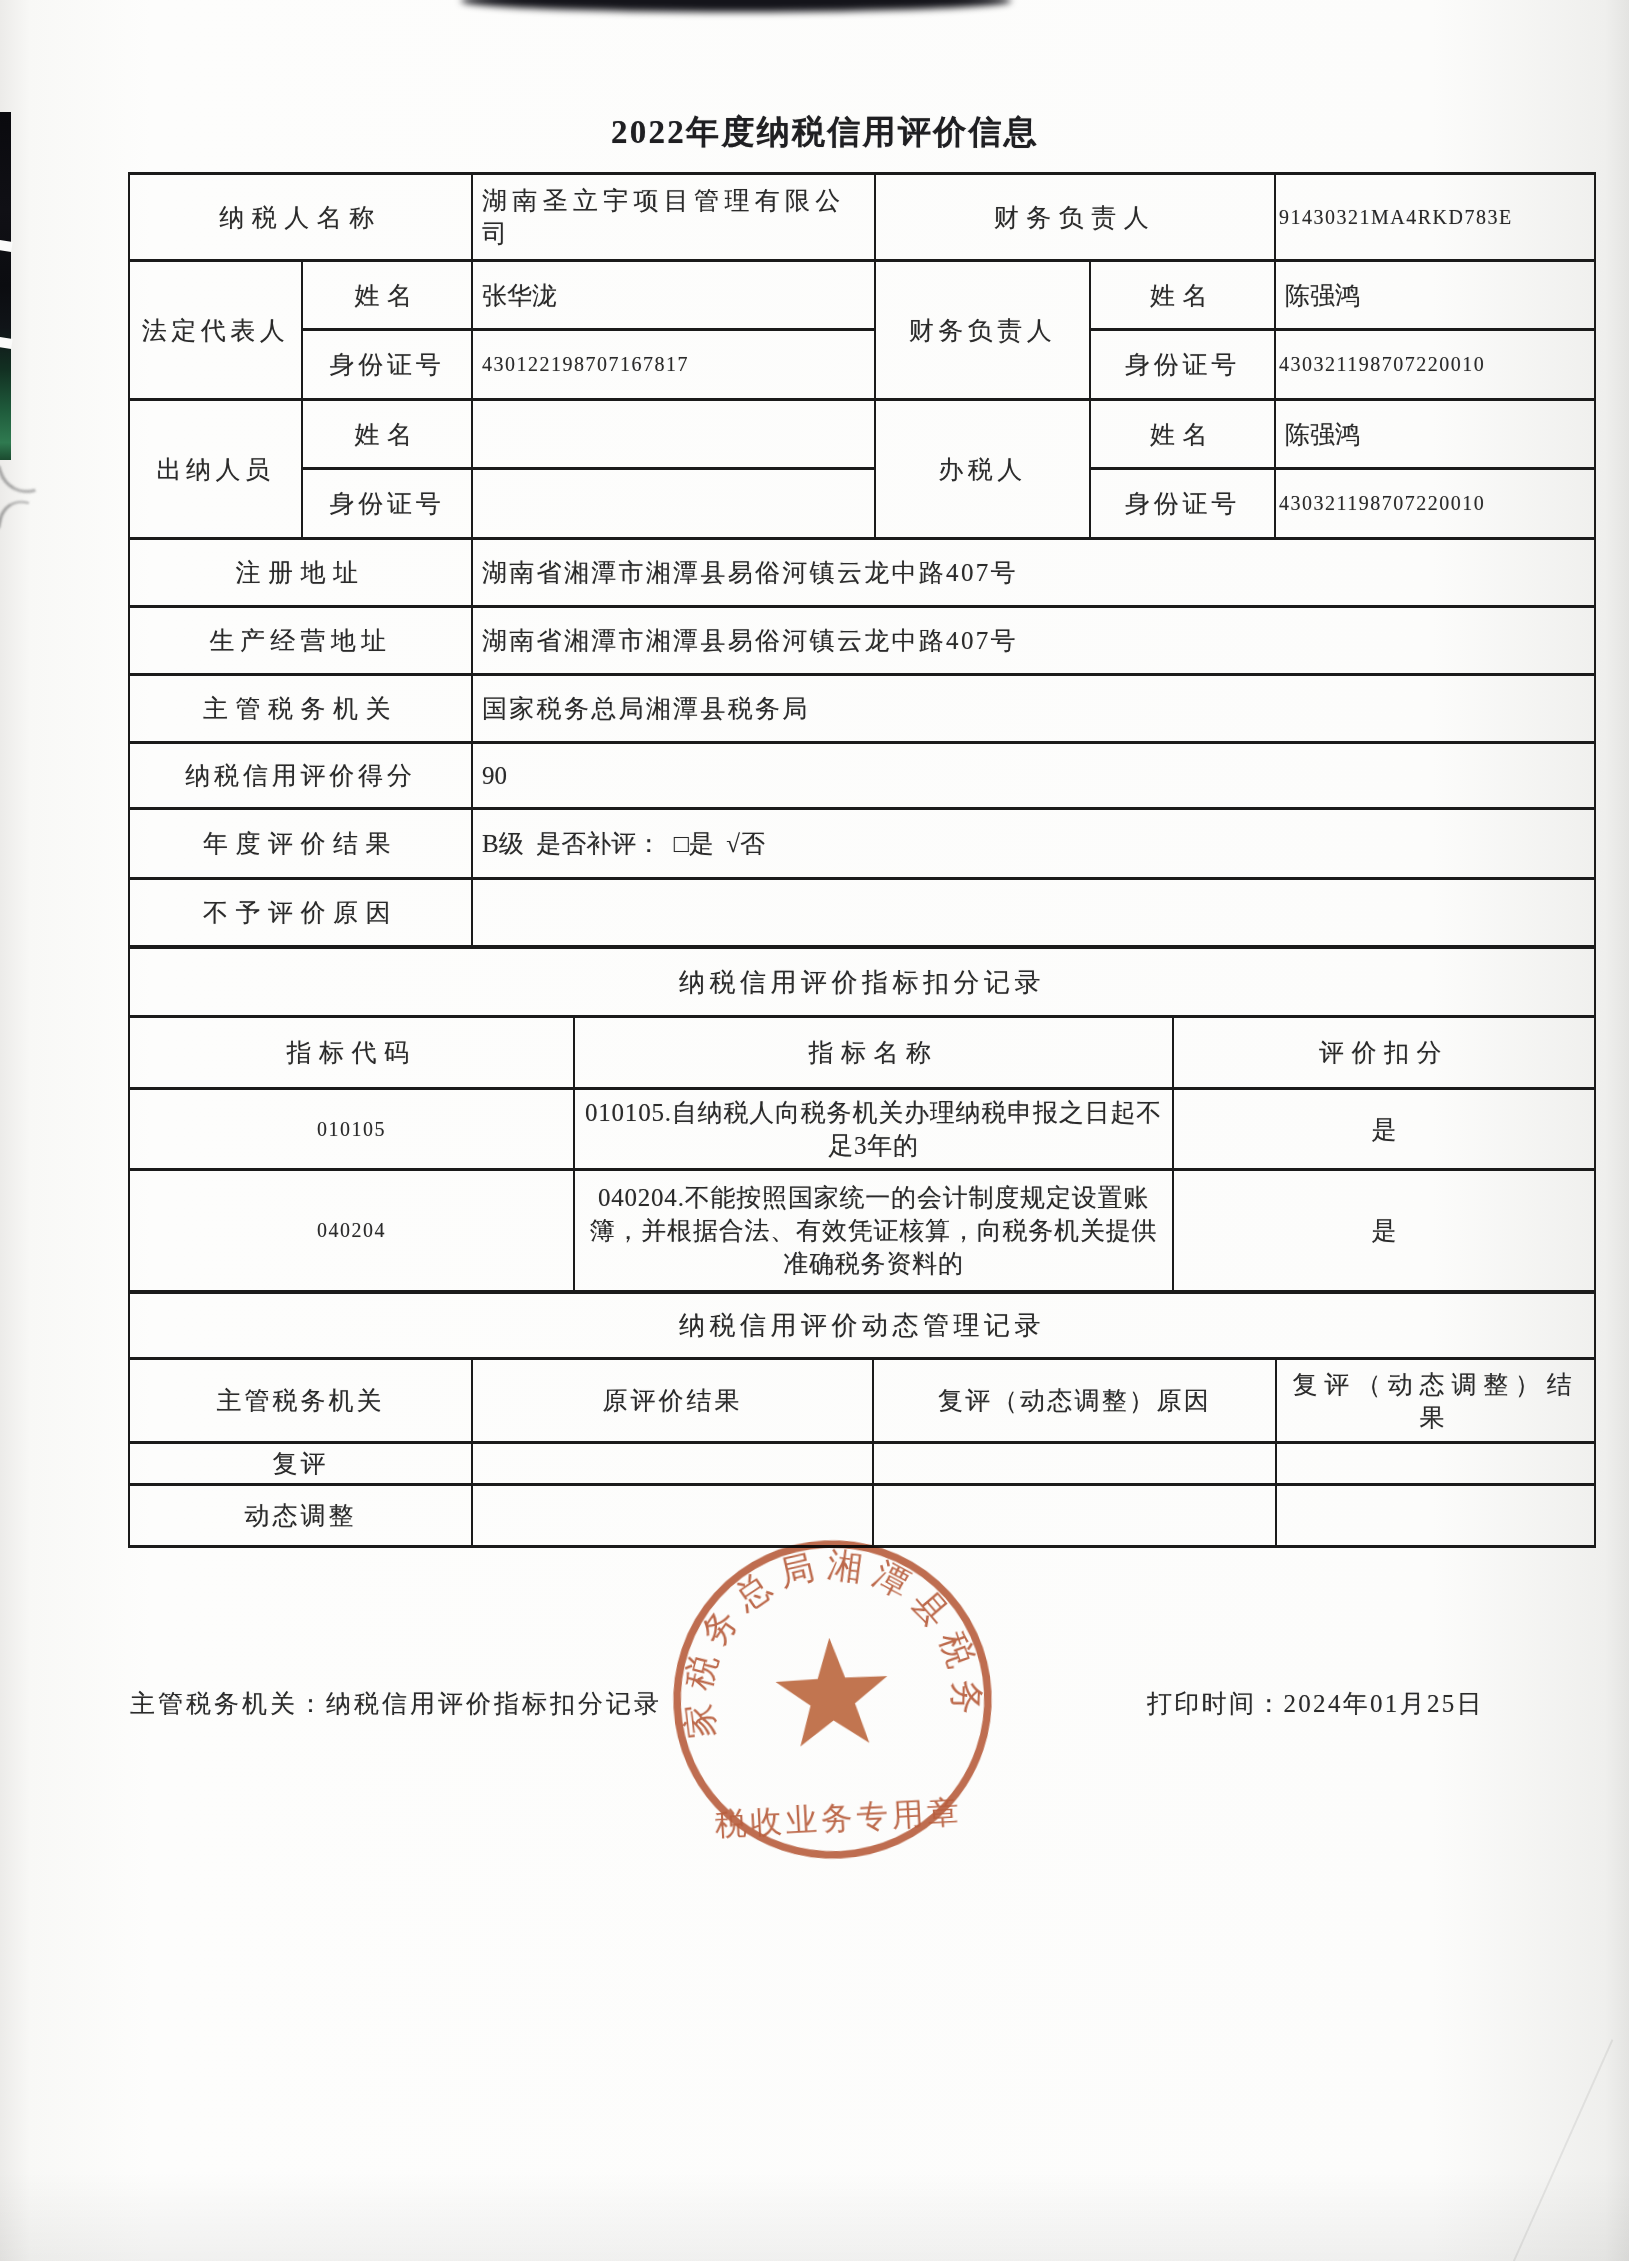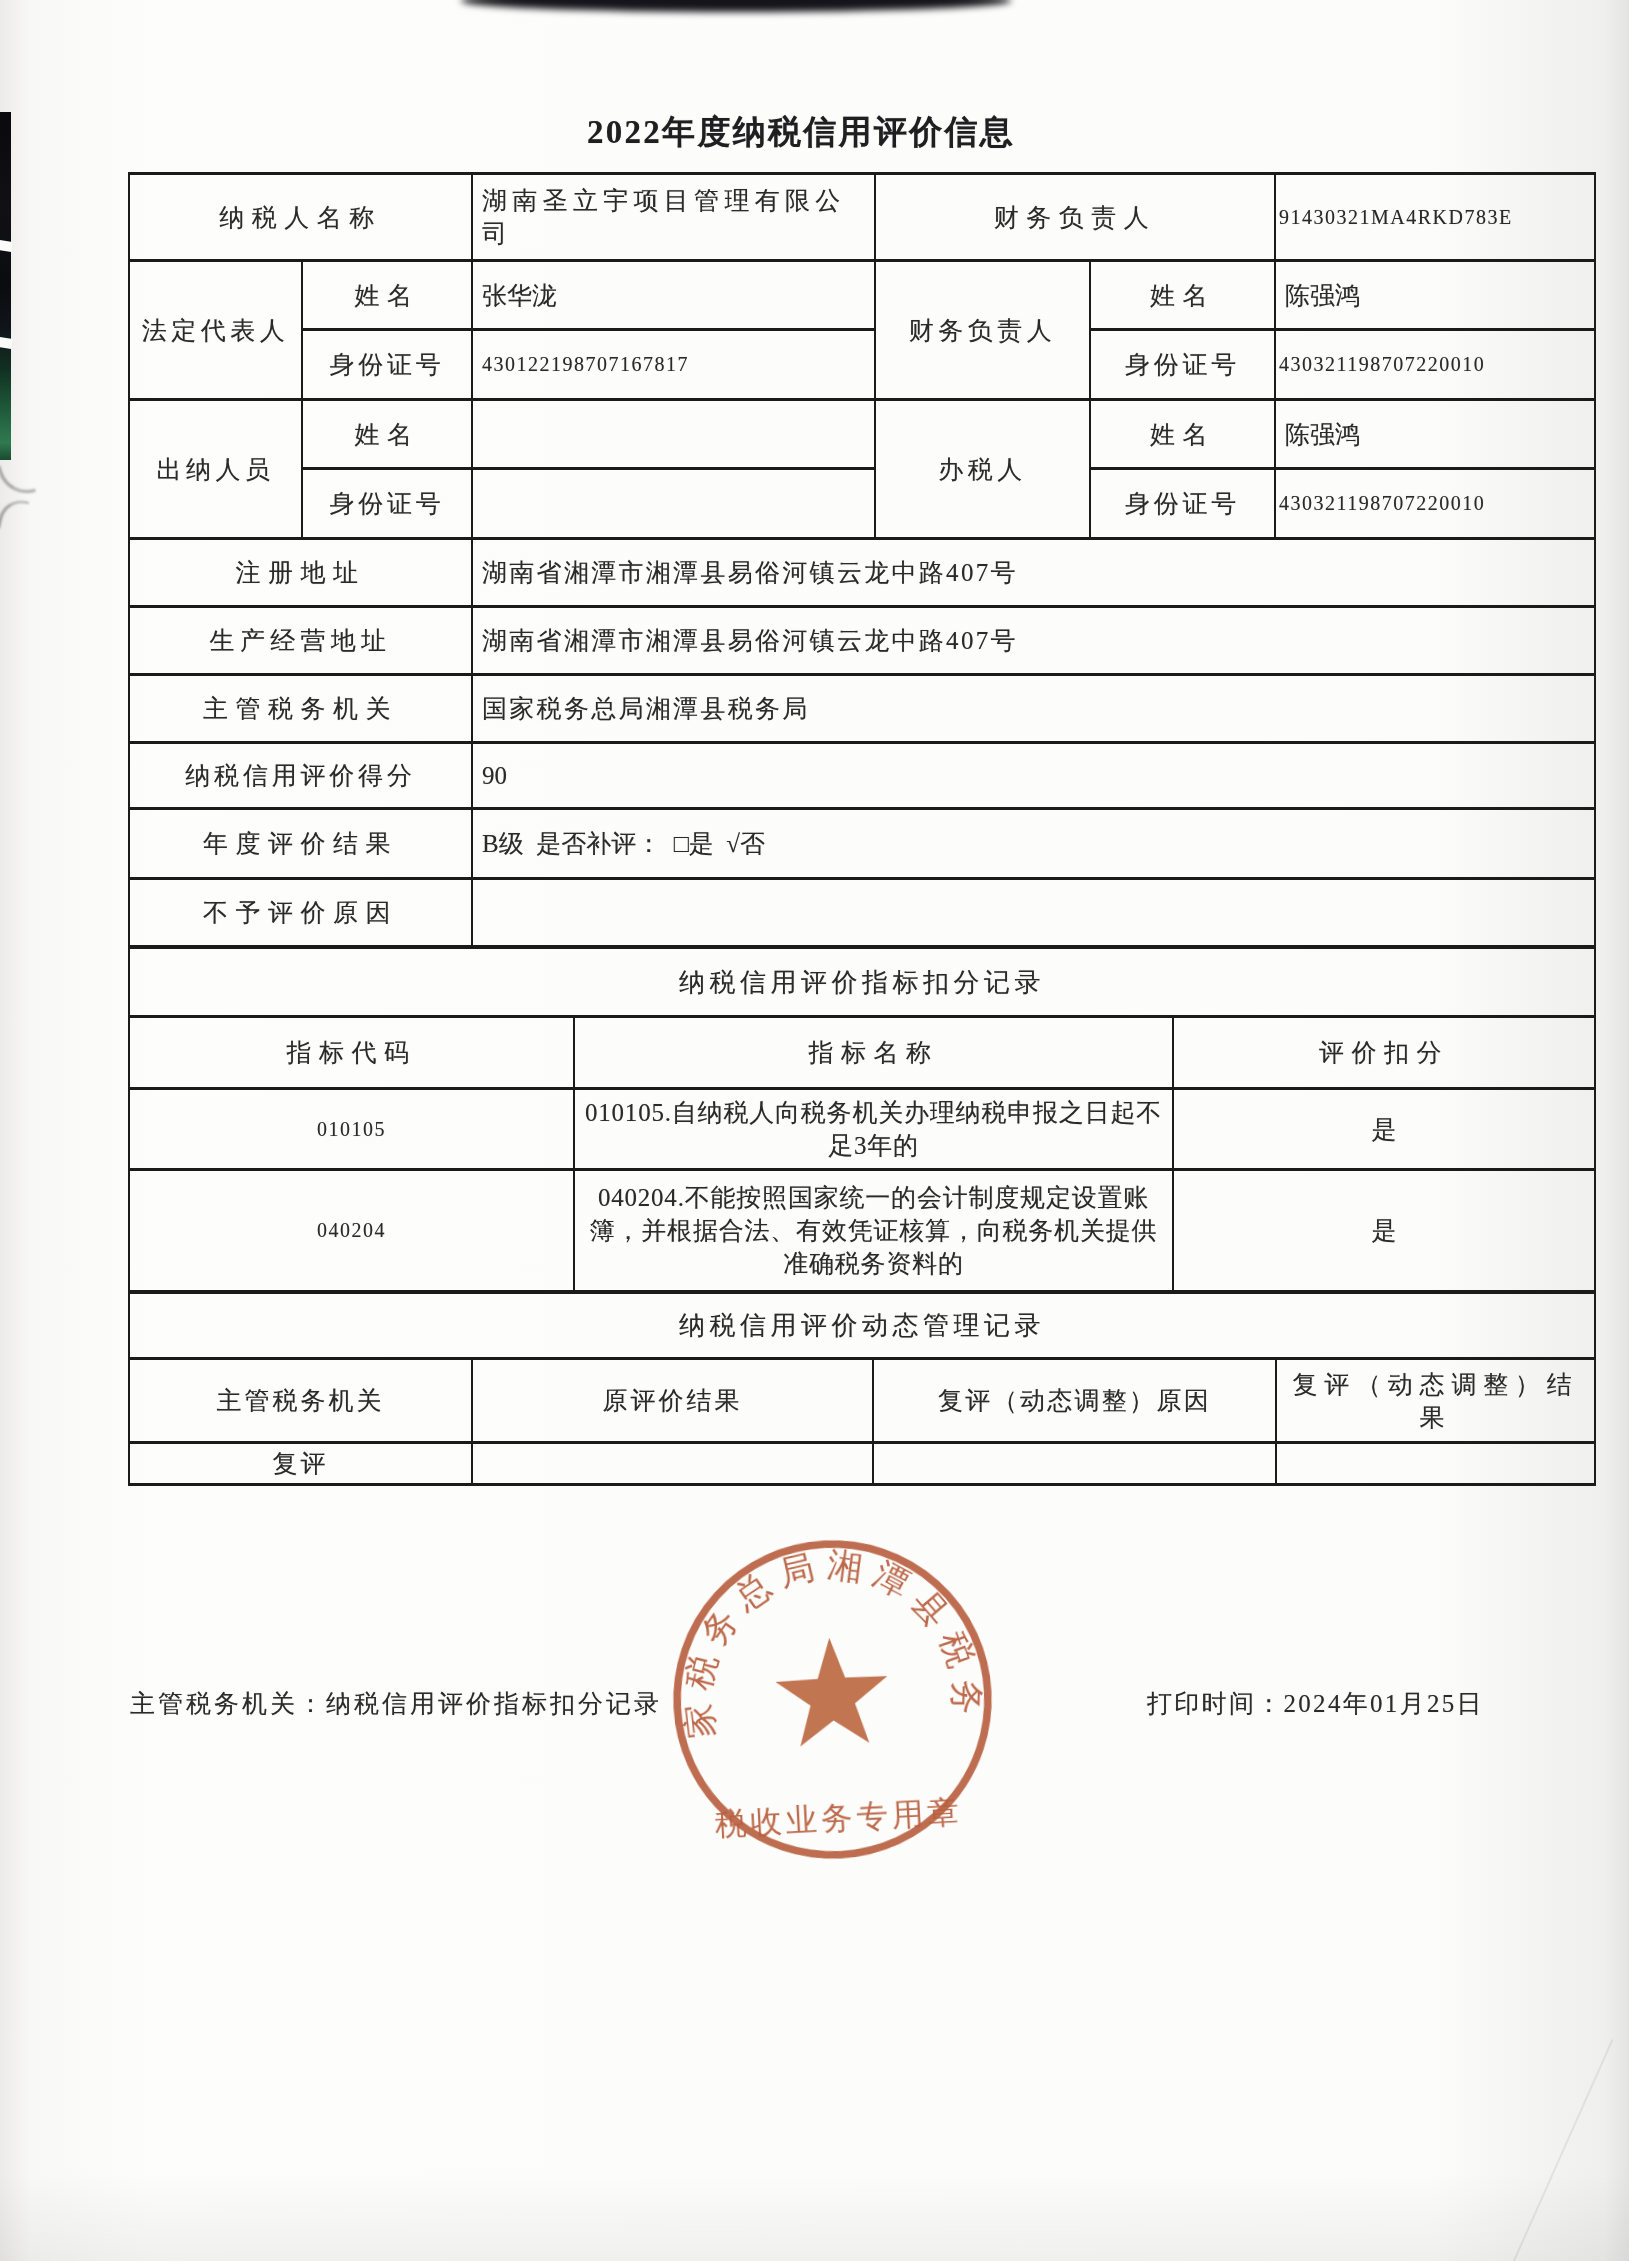--- a/index.html
+++ b/index.html
@@ -11,21 +11,21 @@
   }
   .page{
     position:absolute;inset:0;
     background:linear-gradient(90deg,#ecebe9 0px,#f8f8f6 30px,#fdfdfc 151px,#fcfcfb 1432px,#efefed 1605px,#e3e3e1 1630px);
   }
   .page::after{
     content:"";position:absolute;left:0;right:0;bottom:0;height:90px;
     background:linear-gradient(180deg,rgba(0,0,0,0) 0%,rgba(0,0,0,0.05) 100%);
   }
   .doc-title{
-    position:absolute;left:68px;top:110px;width:1466px;
+    position:absolute;left:92px;top:110px;width:1466px;
     text-align:center;font-size:33px;font-weight:bold;letter-spacing:2.3px;
     color:#1f1f22;text-shadow:0 0 0.8px rgba(40,40,40,.55);
   }
   table{
     position:absolute;left:128px;border-collapse:collapse;table-layout:fixed;
     width:1466px;background:transparent;
   }
   td{
     border:2.3px solid #1b1b1b;border-top-width:3px;border-bottom-width:3px;
     font-size:25px;color:#2a2a2a;vertical-align:middle;
@@ -213,20 +213,26 @@
       <td class="lbl" style="letter-spacing:3px">原评价结果</td>
       <td class="ctr" style="letter-spacing:2.3px">复评（动态调整）原因</td>
       <td class="ctr ls10" style="letter-spacing:6.8px;padding:3px 4.5px">复评（动态调整）结果</td>
     </tr>
     <tr class="h68">
       <td class="lbl" style="letter-spacing:3px">复评</td>
       <td class="val"></td>
       <td class="val"></td>
       <td class="val"></td>
     </tr>
+    <tr class="h82">
+      <td class="lbl" style="letter-spacing:3px">动态调整</td>
+      <td class="val"></td>
+      <td class="val"></td>
+      <td class="val"></td>
+    </tr>
   </tbody>
     </table>
 
   <div class="footer-line" id="footer-authority">主管税务机关：纳税信用评价指标扣分记录</div>
   <div class="footer-line" id="footer-print">打印时间：2024年01月25日</div>
 
   <svg class="stamp" viewBox="0 0 452 452">
     <circle cx="226" cy="226" r="206" fill="none" stroke="#b24c28" stroke-width="10" opacity="0.9"></circle>
     <polygon opacity="0.92" fill="#b85a2e" points="226,144 244.2,197.9 300.2,198.9 255.5,232.6 271.8,286.1 226,254 180.2,286.1 196.5,232.6 151.8,198.9 207.8,197.9"></polygon>
     <defs>

